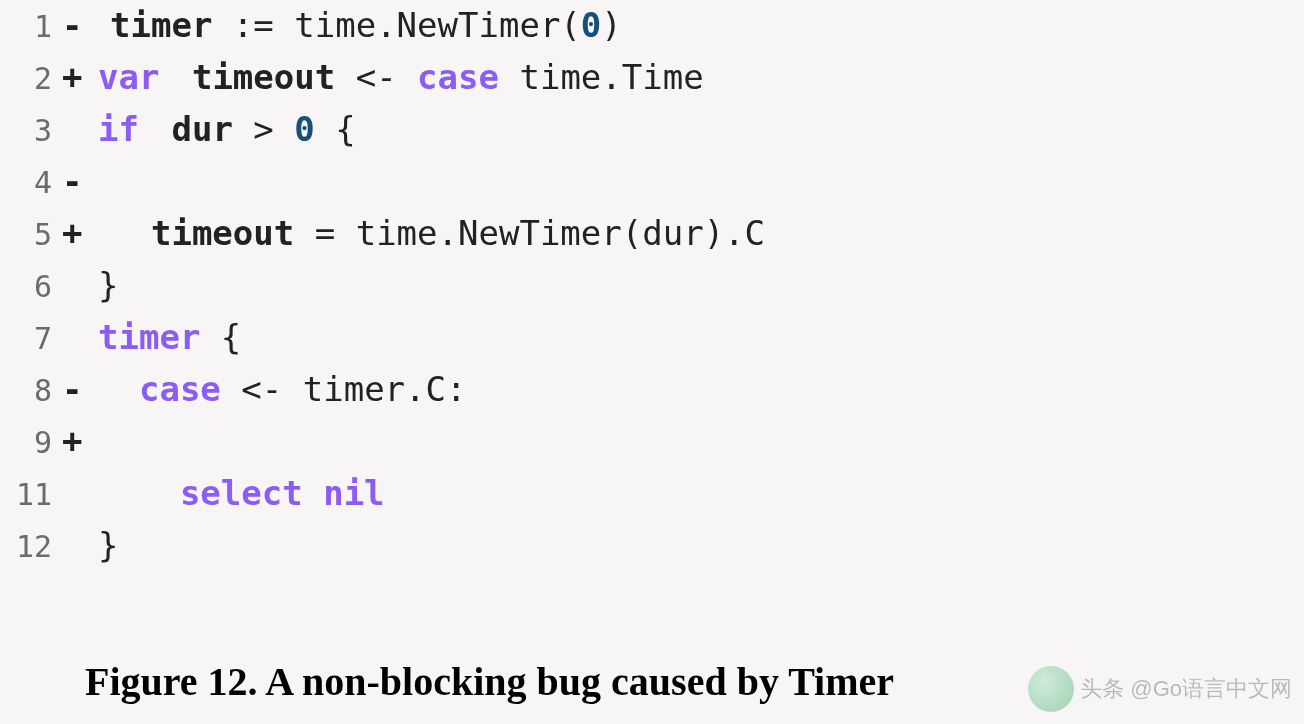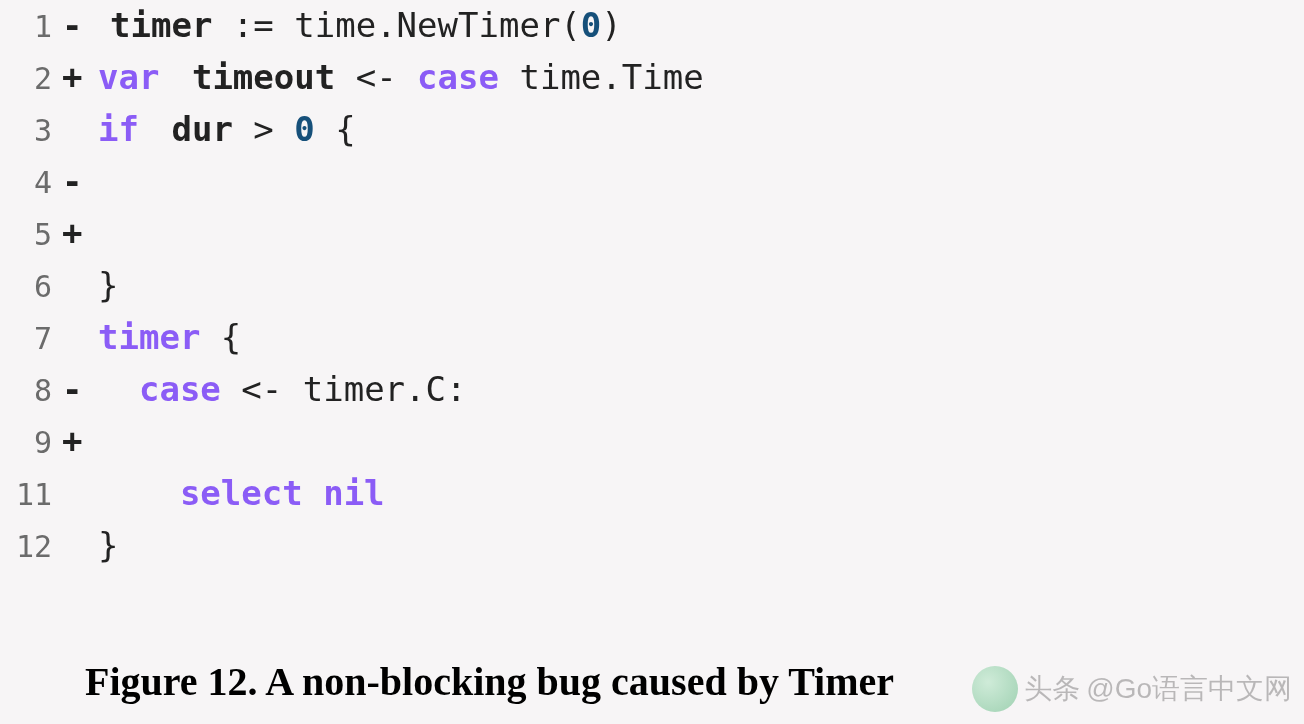--- a/index.html
+++ b/index.html
@@ -54,21 +54,21 @@
     top: 658px;
     letter-spacing: 0px;
   }
 
   .watermark {
     position: absolute;
     right: 12px;
     bottom: 12px;
     font-family: sans-serif;
     color: rgba(0,0,0,0.25);
-    font-size: 28px;
+    font-size: 22px;
     pointer-events: none;
     display: flex;
     align-items: center;
     gap: 6px;
   }
   .watermark .blob {
     width: 46px;
     height: 46px;
     border-radius: 50%;
     background: radial-gradient(circle at 35% 35%, #aee3c0, #57b37a);
@@ -76,21 +76,21 @@
   }
 </style>
 </head>
 <body>
 
 <div class="code-block" id="code-container">
     <div class="line"><span class="gutter">1</span><span class="diff">-</span><span class="code"><span class="id">timer</span> := time.NewTimer(<span class="num">0</span>)</span></div>
     <div class="line"><span class="gutter">2</span><span class="diff">+</span><span class="code"><span class="kw">var</span> <span class="id">timeout</span> &lt;- <span class="kw">case</span> time.Time</span></div>
     <div class="line"><span class="gutter">3</span><span class="diff"> </span><span class="code"><span class="kw">if</span> <span class="id">dur</span> &gt; <span class="num">0</span> {</span></div>
     <div class="line"><span class="gutter">4</span><span class="diff">-</span></div>
-    <div class="line"><span class="gutter">5</span><span class="diff">+</span></div>
+    <div class="line"><span class="gutter">5</span><span class="diff">+</span><span class="code">  <span class="id">timeout</span> = time.NewTimer(dur).C</span></div>
     <div class="line"><span class="gutter">6</span><span class="diff"> </span><span class="code">}</span></div>
     <div class="line"><span class="gutter">7</span><span class="diff"> </span><span class="code"><span class="kw">timer</span> {</span></div>
     <div class="line"><span class="gutter">8</span><span class="diff">-</span><span class="code">  <span class="kw">case</span> &lt;- timer.C:</span></div>
     <div class="line"><span class="gutter">9</span><span class="diff">+</span></div>
     <div class="line"><span class="gutter">11</span><span class="diff"> </span><span class="code">    <span class="kw">select nil</span></span></div>
     <div class="line"><span class="gutter">12</span><span class="diff"> </span><span class="code">}</span></div>
   </div>
 
 <div class="caption">Figure 12. A non-blocking bug caused by Timer</div>
 

